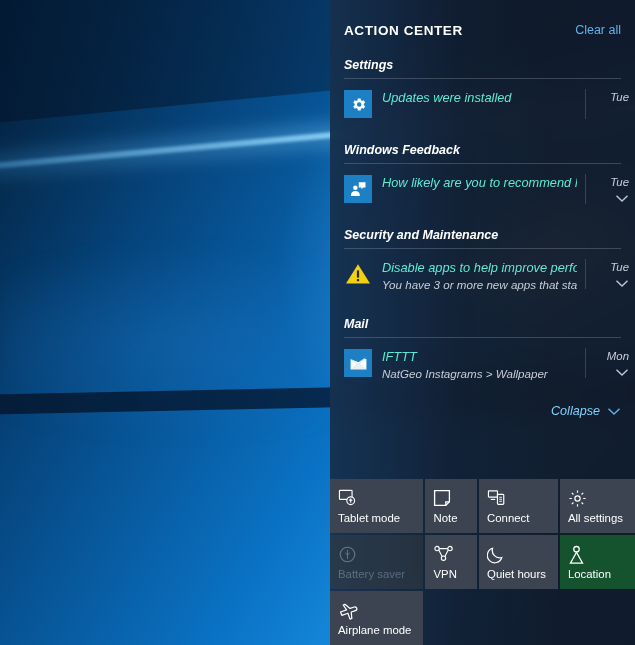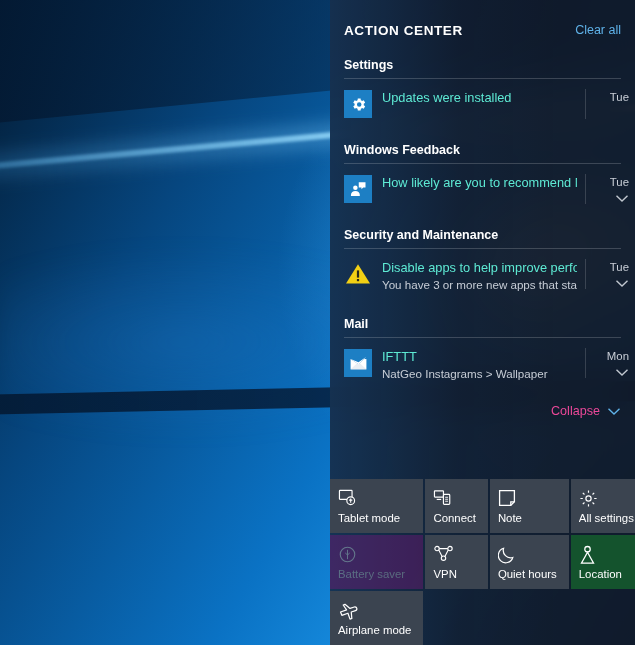--- a/index.html
+++ b/index.html
@@ -133,20 +133,21 @@
     font-size: 12.5px;
     color: #5fb2e8;
     cursor: pointer;
   }
 
   
   .notif-scroll {
     flex: 1 1 auto;
     overflow: hidden;
     padding: 0 0 0 0;
+    font-style: italic;
   }
 
   .section-label {
     font-size: 12.5px;
     font-weight: bold;
     color: #ffffff;
     padding: 12px 14px 6px 14px;
   }
   .section-rule {
     height: 1px;
@@ -223,21 +224,21 @@
   .collapse-row {
     display: flex;
     justify-content: flex-end;
     align-items: center;
     padding: 10px 14px 12px 0;
     gap: 7px;
     cursor: pointer;
   }
   .collapse-text {
     font-size: 12.6px;
-    color: #ec4899;
+    color: #7dd3fc;
   }
 
   
   .quick-actions {
     flex: 0 0 auto;
     display: grid;
     grid-template-columns: repeat(4, 1fr);
     gap: 2px;
     padding: 0 0 0 0;
     background: transparent;
@@ -249,21 +250,21 @@
     display: flex;
     flex-direction: column;
     justify-content: center;
     cursor: pointer;
     position: relative;
   }
   .qa-tile.on {
     background: #14532d;
   }
   .qa-tile.disabled {
-    background: #701a75;
+    background: #404040;
     opacity: 0.45;
     cursor: default;
   }
   .qa-tile.empty {
     background: transparent;
     cursor: default;
   }
   .qa-icon {
     height: 22px;
     display: flex;
@@ -423,42 +424,42 @@
             <rect x="1.5" y="1.5" width="14" height="10" rx="0.6"></rect>
             <circle cx="14" cy="13" r="4.3" fill="#3b4450"></circle>
             <path d="M14 10.6v4.8M12.2 12.4h3.6" stroke-width="1.2"></path>
           </svg>
         </div>
         <div class="qa-label">Tablet mode</div>
       </div>
 
       <div class="qa-tile">
         <div class="qa-icon">
+          <svg width="18" height="19" viewBox="0 0 18 19" fill="none" stroke="#ffffff" stroke-width="1.3" aria-hidden="true">
+            <path d="M1.6 1.6h14.8v11.2l-3.6 3.6H1.6z"></path>
+            <path d="M16.4 12.8h-3.6v3.6"></path>
+          </svg>
+        </div>
+        <div class="qa-label">Note</div>
+      </div>
+
+      <div class="qa-tile">
+        <div class="qa-icon">
           <svg width="20" height="18" viewBox="0 0 22 20" fill="none" stroke="#ffffff" stroke-width="1.3" aria-hidden="true">
             <rect x="1.5" y="2" width="10" height="7" rx="0.6"></rect>
             <path d="M4 11.6h5"></path>
             <rect x="11.5" y="6" width="7" height="11" rx="1"></rect>
             <path d="M13.4 9.2h3.2M13.4 11.4h3.2M13.4 13.6h3.2" stroke-width="1"></path>
           </svg>
         </div>
         <div class="qa-label">Connect</div>
       </div>
 
       <div class="qa-tile">
         <div class="qa-icon">
-          <svg width="18" height="19" viewBox="0 0 18 19" fill="none" stroke="#ffffff" stroke-width="1.3" aria-hidden="true">
-            <path d="M1.6 1.6h14.8v11.2l-3.6 3.6H1.6z"></path>
-            <path d="M16.4 12.8h-3.6v3.6"></path>
-          </svg>
-        </div>
-        <div class="qa-label">Note</div>
-      </div>
-
-      <div class="qa-tile">
-        <div class="qa-icon">
           <svg width="19" height="19" viewBox="0 0 24 24" fill="none" stroke="#ffffff" stroke-width="1.5" aria-hidden="true">
             <circle cx="12" cy="12" r="3.3"></circle>
             <path d="M12 1.8v3M12 19.2v3M22.2 12h-3M4.8 12h-3M19.2 4.8l-2.1 2.1M6.9 17.1l-2.1 2.1M19.2 19.2l-2.1-2.1M6.9 6.9 4.8 4.8"></path>
           </svg>
         </div>
         <div class="qa-label">All settings</div>
       </div>
 
       <div class="qa-tile disabled">
         <div class="qa-icon">

